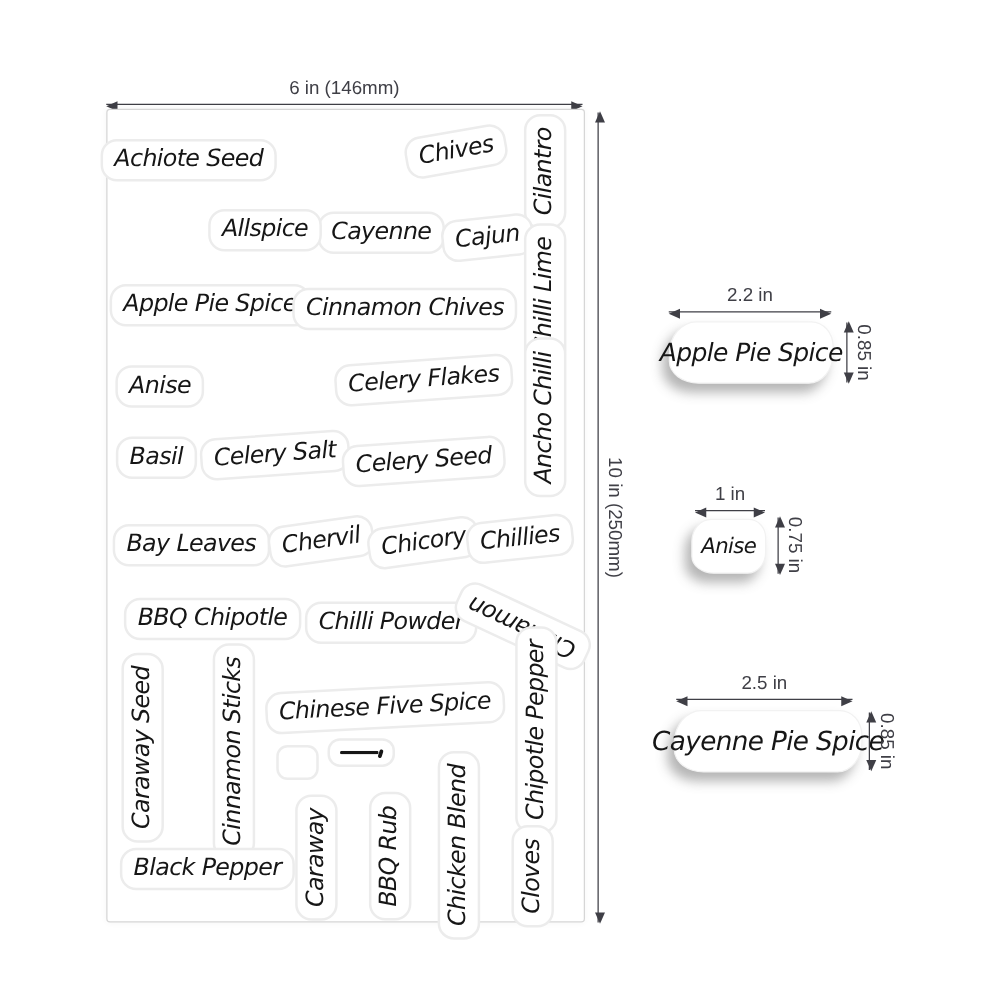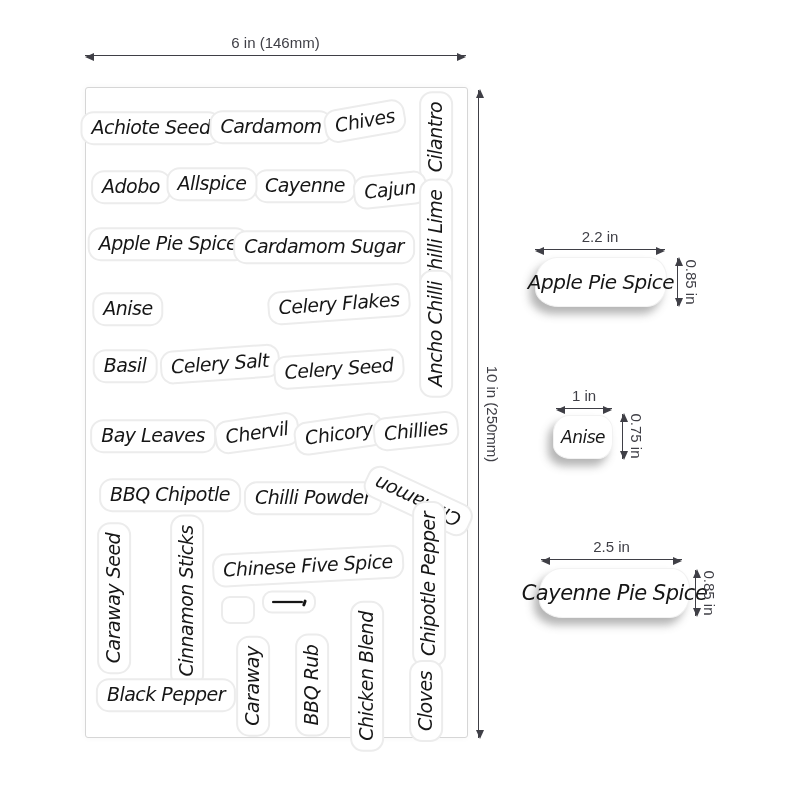--- a/index.html
+++ b/index.html
@@ -50,40 +50,38 @@
     background:#fff;border:1px solid #f2f2f2;color:var(--ink);
     font-family:"DejaVu Sans",sans-serif;font-style:italic;letter-spacing:-0.5px;
     border-radius:22px 18px 20px 24px / 26px 20px 24px 18px;
     box-shadow:-5px 7px 9px var(--shadow);white-space:nowrap;}
 </style>
 </head>
 <body>
 
 <div class="stage">
 
-  <div class="hdim" style="left:85px;top:34px;width:381px">
+  <div class="hdim" style="left:85px;top:62px;width:381px">
     <div class="dim-label">6 in (146mm)</div>
     <div class="harrow"></div>
   </div>
 
   <div class="varrow" style="left:478px;top:90px;height:648px"></div>
   <div class="vdim-label" style="left:492px;top:414px">10 in (250mm)</div>
 
   <div class="sheet" id="sheet">
       <div class="sticker" style="left: 65px; top: 40px; transform: translate(-50%, -50%) rotate(0deg);">Achiote Seed</div>
-      <div class="sticker" style="left: 185px; top: 39px; transform: translate(-50%, -50%) rotate(0deg);">Cardamom</div>
       <div class="sticker" style="left: 279px; top: 33px; transform: translate(-50%, -50%) rotate(-10deg);">Chives</div>
       <div class="sticker" style="left: 350px; top: 49px; transform: translate(-50%, -50%) rotate(-90deg);">Cilantro</div>
-      <div class="sticker" style="left: 45px; top: 99px; transform: translate(-50%, -50%) rotate(0deg);">Adobo</div>
       <div class="sticker" style="left: 219px; top: 98px; transform: translate(-50%, -50%) rotate(0deg);">Cayenne</div>
       <div class="sticker" style="left: 126px; top: 96px; transform: translate(-50%, -50%) rotate(0deg);">Allspice</div>
       <div class="sticker" style="left: 304px; top: 102px; transform: translate(-50%, -50%) rotate(-6deg);">Cajun</div>
       <div class="sticker" style="left: 350px; top: 148px; transform: translate(-50%, -50%) rotate(-90deg);">Chilli Lime</div>
       <div class="sticker" style="left: 82px; top: 156px; transform: translate(-50%, -50%) rotate(0deg);">Apple Pie Spice</div>
-      <div class="sticker" style="left: 238px; top: 159px; transform: translate(-50%, -50%) rotate(0deg);">Cardamom Sugar</div>
+      <div class="sticker" style="left: 238px; top: 159px; transform: translate(-50%, -50%) rotate(0deg);">Cinnamon Chives</div>
       <div class="sticker" style="left: 42px; top: 221px; transform: translate(-50%, -50%) rotate(0deg);">Anise</div>
       <div class="sticker" style="left: 253px; top: 216px; transform: translate(-50%, -50%) rotate(-4deg);">Celery Flakes</div>
       <div class="sticker" style="left: 350px; top: 246px; transform: translate(-50%, -50%) rotate(-90deg);">Ancho Chilli</div>
       <div class="sticker" style="left: 39px; top: 278px; transform: translate(-50%, -50%) rotate(0deg);">Basil</div>
       <div class="sticker" style="left: 134px; top: 276px; transform: translate(-50%, -50%) rotate(-4deg);">Celery Salt</div>
       <div class="sticker" style="left: 253px; top: 281px; transform: translate(-50%, -50%) rotate(-4deg);">Celery Seed</div>
       <div class="sticker" style="left: 67px; top: 348px; transform: translate(-50%, -50%) rotate(0deg);">Bay Leaves</div>
       <div class="sticker" style="left: 171px; top: 345px; transform: translate(-50%, -50%) rotate(-8deg);">Chervil</div>
       <div class="sticker" style="left: 253px; top: 346px; transform: translate(-50%, -50%) rotate(-8deg);">Chicory</div>
       <div class="sticker" style="left: 330px; top: 343px; transform: translate(-50%, -50%) rotate(-6deg);">Chillies</div>

